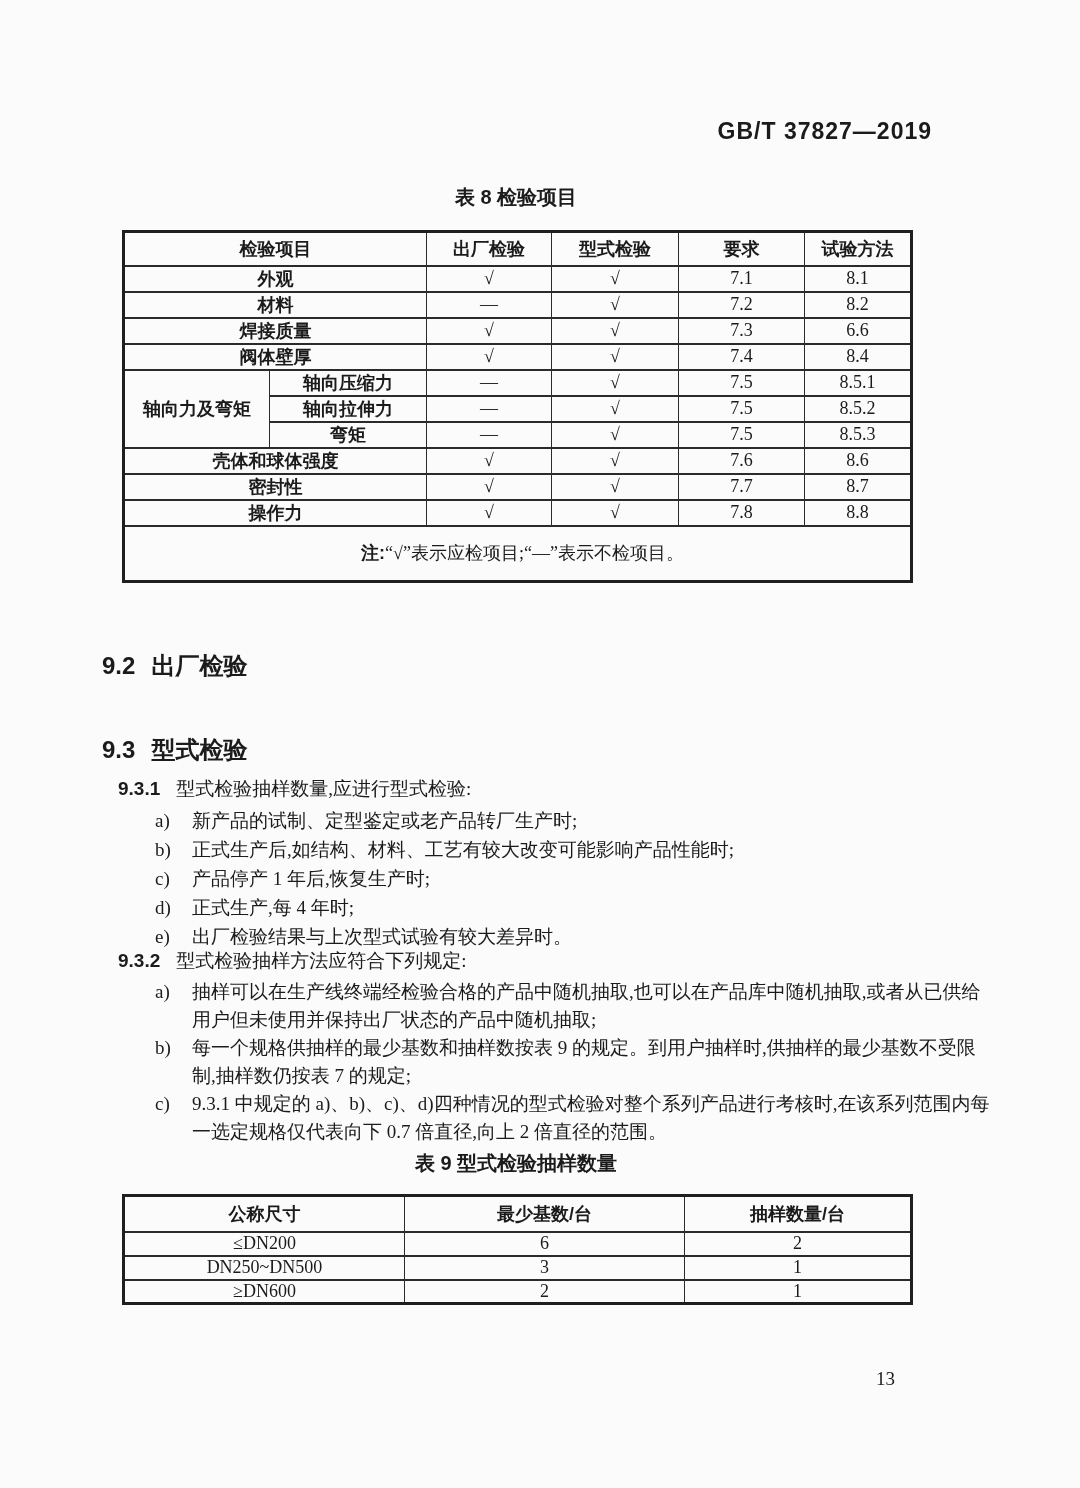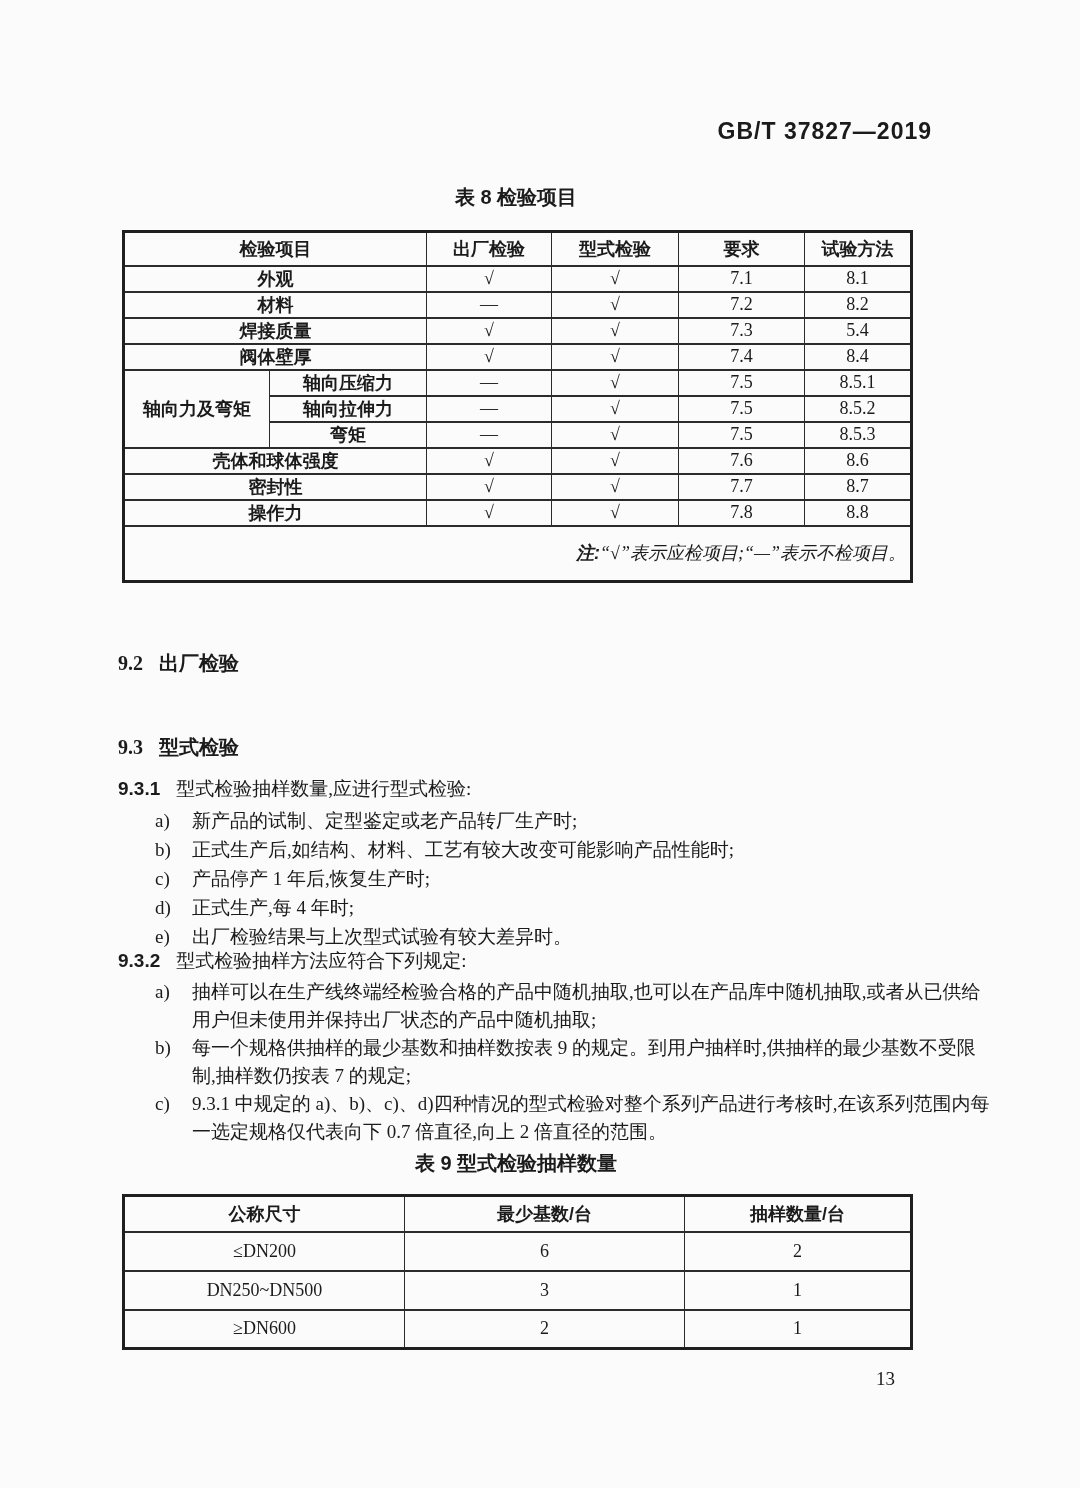--- a/index.html
+++ b/index.html
@@ -42,32 +42,32 @@
     font-weight: bold; border-bottom-width: 2px;
   }
   .t8 { top: 230px; }
   .t8 thead th { height: 34px; margin-top: 20px; }
   .t8 td { height: 15px; }
   .t8 td.item-cell, .t8 td.group-cell {
     font-family: "Liberation Sans", "DejaVu Sans", sans-serif;
     font-weight: bold;
   }
   .t8 tr.note-row td {
-    height: 56px; text-align: right; padding-left: 14px; font-size: 18px; font-style: italic;
+    height: 56px; text-align: center; padding-left: 14px; font-size: 18px;
   }
   .note-label { font-family: "Liberation Sans", "DejaVu Sans", sans-serif; font-weight: bold; }
 
   .t9 { top: 1194px; padding-left: 44px; }
   .t9 thead th { height: 36px; }
-  .t9 td { height: 39px; }
+  .t9 td { height: 24px; }
 
   .sec-heading {
-    position: absolute; left: 118px;
-    font-family: Liberation Serif, serif;
-    font-weight: bold; font-size: 20px;
+    position: absolute; left: 102px;
+    font-family: Liberation Sans, sans-serif;
+    font-weight: bold; font-size: 24px;
   }
   .sec-92 { top: 650px; }
   .sec-93 { top: 734px; }
   .sec-num { margin-right: 16px; }
 
   .para {
     position: absolute; left: 118px; width: 875px;
     font-size: 19px; line-height: 30px; text-indent: 44px;
   }
   .para-92 { top: 692px; }
@@ -131,21 +131,21 @@
         <td>—</td>
         <td>√</td>
         <td>7.2</td>
         <td>8.2</td>
       </tr>
       <tr>
         <td colspan="2" class="item-cell">焊接质量</td>
         <td>√</td>
         <td>√</td>
         <td>7.3</td>
-        <td>5.4</td>
+        <td>6.6</td>
       </tr>
       <tr>
         <td colspan="2" class="item-cell">阀体壁厚</td>
         <td>√</td>
         <td>√</td>
         <td>7.4</td>
         <td>8.4</td>
       </tr>
       <tr>
         <td rowspan="3" class="group-cell">轴向力及弯矩</td>

